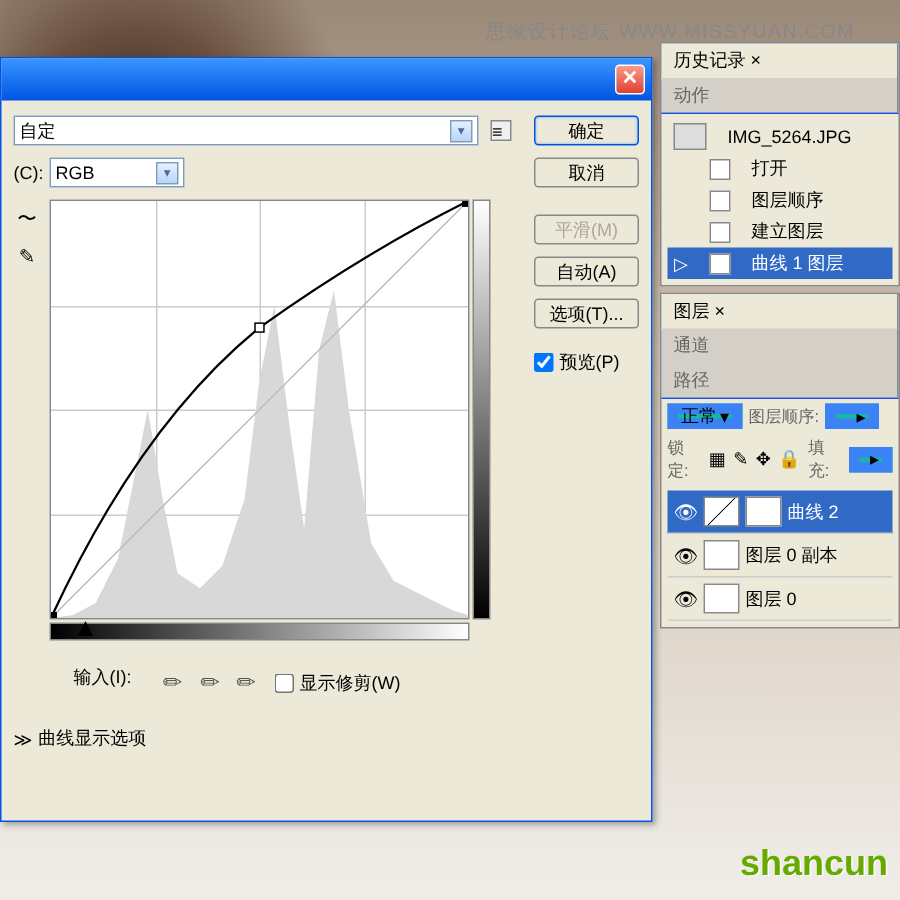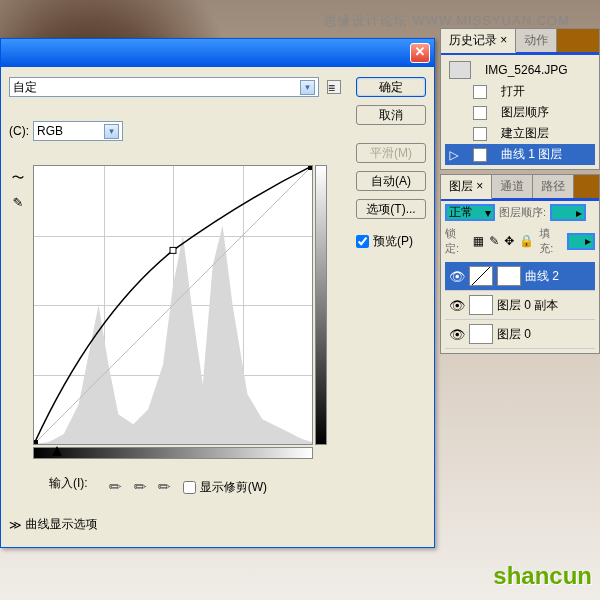--- a/index.html
+++ b/index.html
@@ -7,21 +7,21 @@
 .bg-photo { position: absolute; width: 600px; height: 600px; background: radial-gradient(circle at 15% 15%, #3a2820 0%, #6a5040 10%, transparent 20%), linear-gradient(180deg, #9a8878 0%, #d0c0b0 40%, #f0ede8 100%); }
 .watermark-top { position: absolute; right: 30px; top: 12px; color: #888; font-size: 13px; letter-spacing: 1px; }
 .watermark-bot { position: absolute; right: 8px; bottom: 10px; color: #6a0; font-weight: bold; font-size: 24px; text-shadow: 1px 1px 0 #fff; }
 
 .dialog { position: absolute; left: 0; top: 38px; width: 435px; height: 510px; background: #ece9d8; border: 1px solid #0054e3; box-shadow: 2px 2px 4px rgba(0,0,0,0.3); }
 .titlebar { height: 28px; background: linear-gradient(180deg, #3a95ff 0%, #0054e3 100%); display: flex; justify-content: flex-end; align-items: center; padding: 0 4px; }
 .close-btn { width: 20px; height: 20px; background: linear-gradient(180deg, #ff9a8a 0%, #e04030 100%); border: 1px solid #fff; border-radius: 3px; color: #fff; text-align: center; line-height: 16px; font-weight: bold; font-size: 13px; cursor: pointer; }
 .dialog-body { padding: 10px 8px; display: flex; }
 .left-col { flex: 1; }
 .right-col { width: 80px; padding-left: 10px; }
-.row { display: flex; align-items: center; margin-bottom: 24px; }
+.row { display: flex; align-items: center; margin-bottom: 8px; }
 .combo { height: 20px; border: 1px solid #7f9db9; background: #fff; padding: 1px 3px; display: flex; align-items: center; justify-content: space-between; }
 .combo-arrow { width: 15px; height: 15px; background: linear-gradient(180deg, #e4f0fd 0%, #b8d6f9 100%); border: 1px solid #7f9db9; text-align: center; line-height: 12px; font-size: 9px; color: #4a6a9a; }
 .preset-combo { width: 310px; }
 .icon-group { margin-left: 8px; display: flex; gap: 4px; }
 .mini-icon { width: 14px; height: 14px; border: 1px solid #888; background: #f0f0f0; }
 .channel-combo { width: 90px; margin-left: 4px; }
 .curve-area { display: flex; margin-top: 6px; }
 .tool-col { width: 22px; display: flex; flex-direction: column; gap: 6px; padding-top: 4px; }
 .tool-btn { width: 18px; height: 18px; border: 1px solid transparent; display: flex; align-items: center; justify-content: center; font-size: 13px; }
 .curve-box { width: 280px; height: 280px; background: #fff; border: 1px solid #888; margin-left: 2px; position: relative; }
@@ -34,33 +34,33 @@
 .input-label { margin-left: 40px; margin-top: 16px; }
 .eyedrop-row { display: flex; align-items: center; gap: 12px; margin-left: 100px; margin-top: -14px; }
 .eyedrop { font-size: 15px; transform: rotate(-45deg); color: #555; }
 .checkbox-row { display: flex; align-items: center; gap: 4px; }
 .btn { width: 70px; height: 20px; border: 1px solid #888; background: #ece9d8; border-radius: 3px; margin-bottom: 8px; text-align: center; line-height: 18px; cursor: pointer; }
 .btn.primary { border: 1px solid #0054e3; box-shadow: 0 0 2px #6af inset; }
 .btn.disabled { color: #aca899; }
 
 .panels { position: absolute; right: 0; top: 28px; width: 160px; }
 .panel { background: #ece9d8; border: 1px solid #888; margin-bottom: 4px; }
-.tab-strip { display: flex; background: #a16207; border-bottom: 3px solid #1d4ed8; }
+.tab-strip { display: flex; background: #3b82f6; border-bottom: 1px solid #1d4ed8; flex-direction: column; }
 .tab { padding: 3px 8px; border-right: 1px solid #888; background: #ece9d8; cursor: pointer; }
 .tab.active { background: #ece9d8; border-bottom: 1px solid #ece9d8; margin-bottom: -1px; }
 .tab.inactive { background: #d4d0c8; color: #666; }
 .panel-body { padding: 4px; }
 .scroll { max-height: 130px; overflow: hidden; }
 .hist-item { display: flex; align-items: center; gap: 14px; padding: 2px 4px; }
 .hist-item.sel { background: #316ac5; color: #fff; }
 .hist-thumb { width: 22px; height: 18px; background: #ddd; border: 1px solid #888; }
 .hist-doc-icon { width: 14px; height: 14px; background: #fff; border: 1px solid #888; }
 .arrow-marker { width: 10px; text-align: center; }
 .panel-ctrl { display: flex; align-items: center; gap: 4px; padding: 3px 4px; }
-.mini-combo { width: 50px; height: 17px; border: 2px solid #3b82f6; background: #14b8a6; font-size: 11px; padding: 0 2px; display: flex; justify-content: space-between; align-items: center; }
+.mini-combo { width: 50px; height: 17px; border: 7px solid #3b82f6; background: #14b8a6; font-size: 11px; padding: 0 2px; display: flex; justify-content: space-between; align-items: center; }
 .lbl { font-size: 11px; color: #666; }
 .lock-icons { display: flex; gap: 5px; padding: 2px 4px; align-items: center; }
 .layer-item { display: flex; align-items: center; gap: 4px; padding: 4px; border-bottom: 1px solid #ccc; }
 .layer-item.sel { background: #316ac5; color: #fff; }
 .eye-icon { width: 16px; font-size: 13px; }
 .layer-thumb { width: 24px; height: 20px; background: #fff; border: 1px solid #888; }
 .curve-thumb { background: linear-gradient(135deg, #fff 48%, #000 50%, #fff 52%); }
 .mask-thumb { width: 24px; height: 20px; background: #fff; border: 1px solid #888; }
 </style>
 </head>

